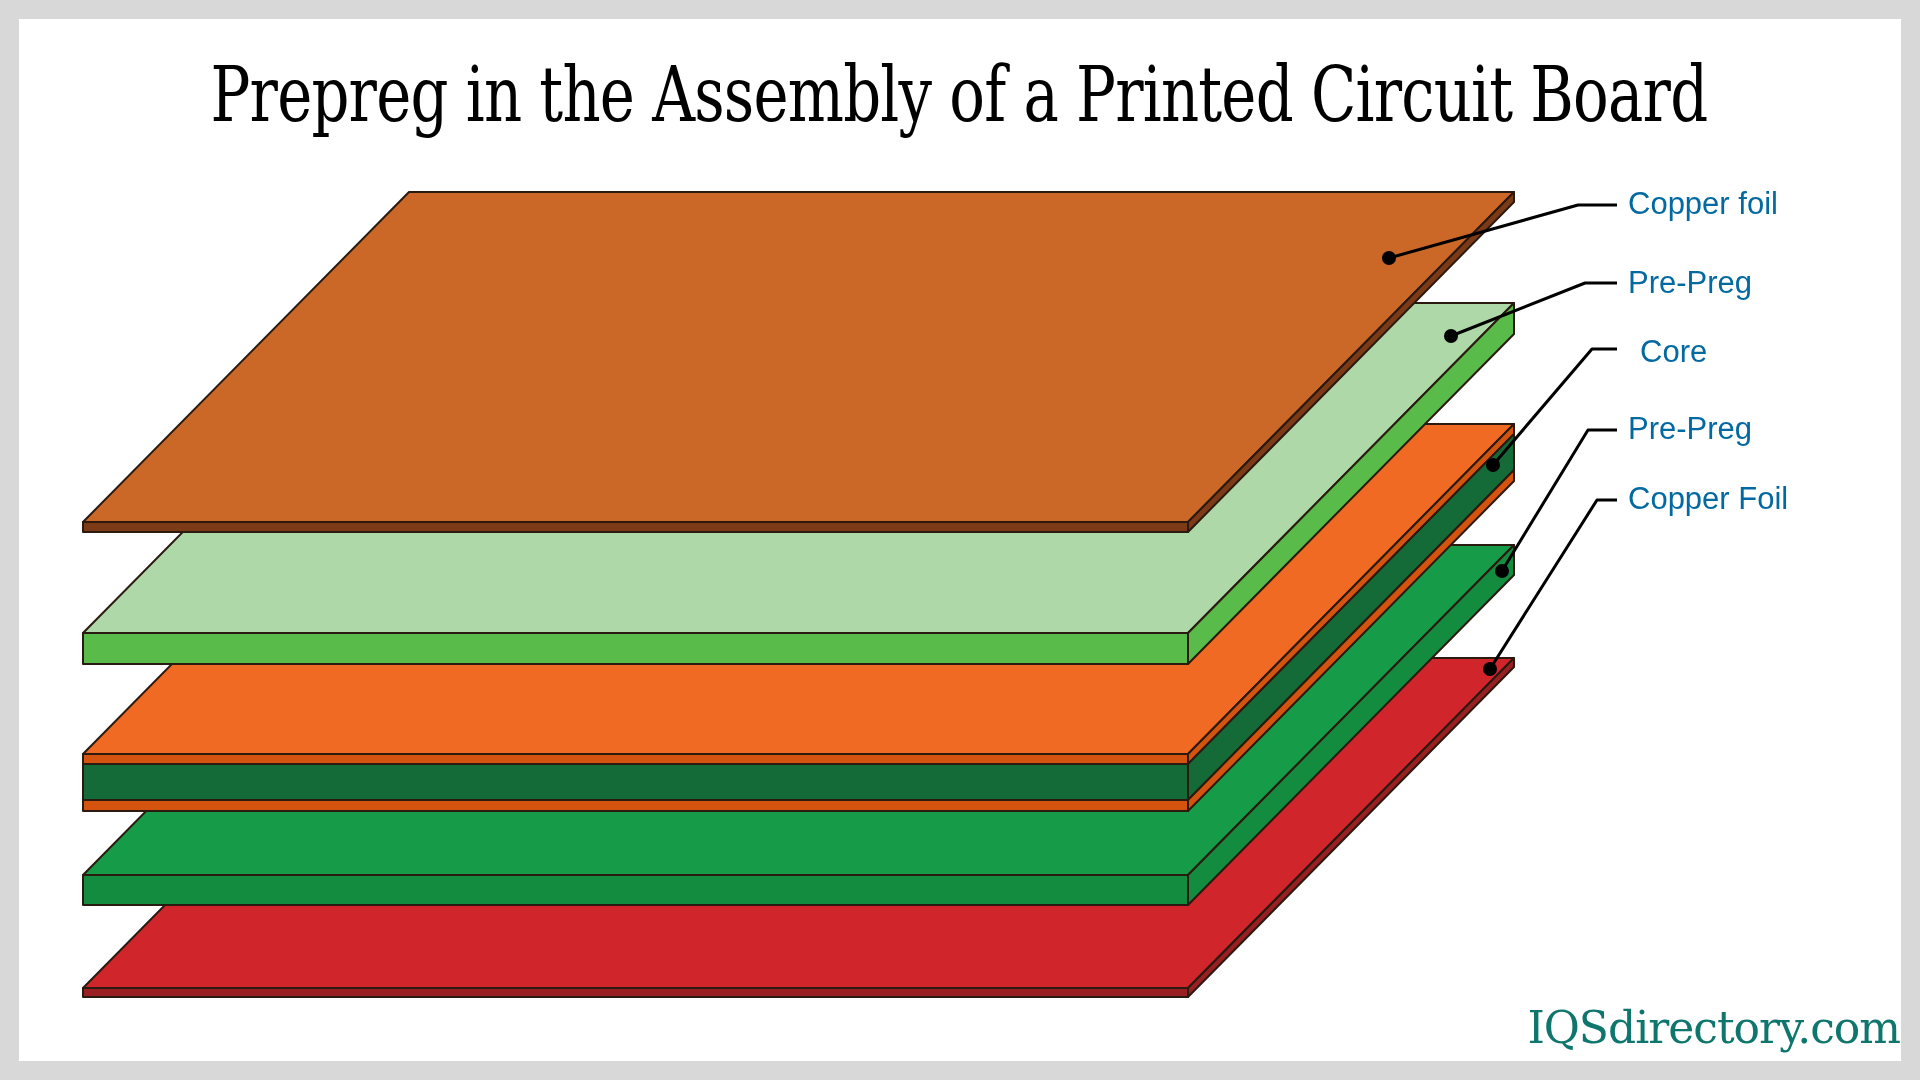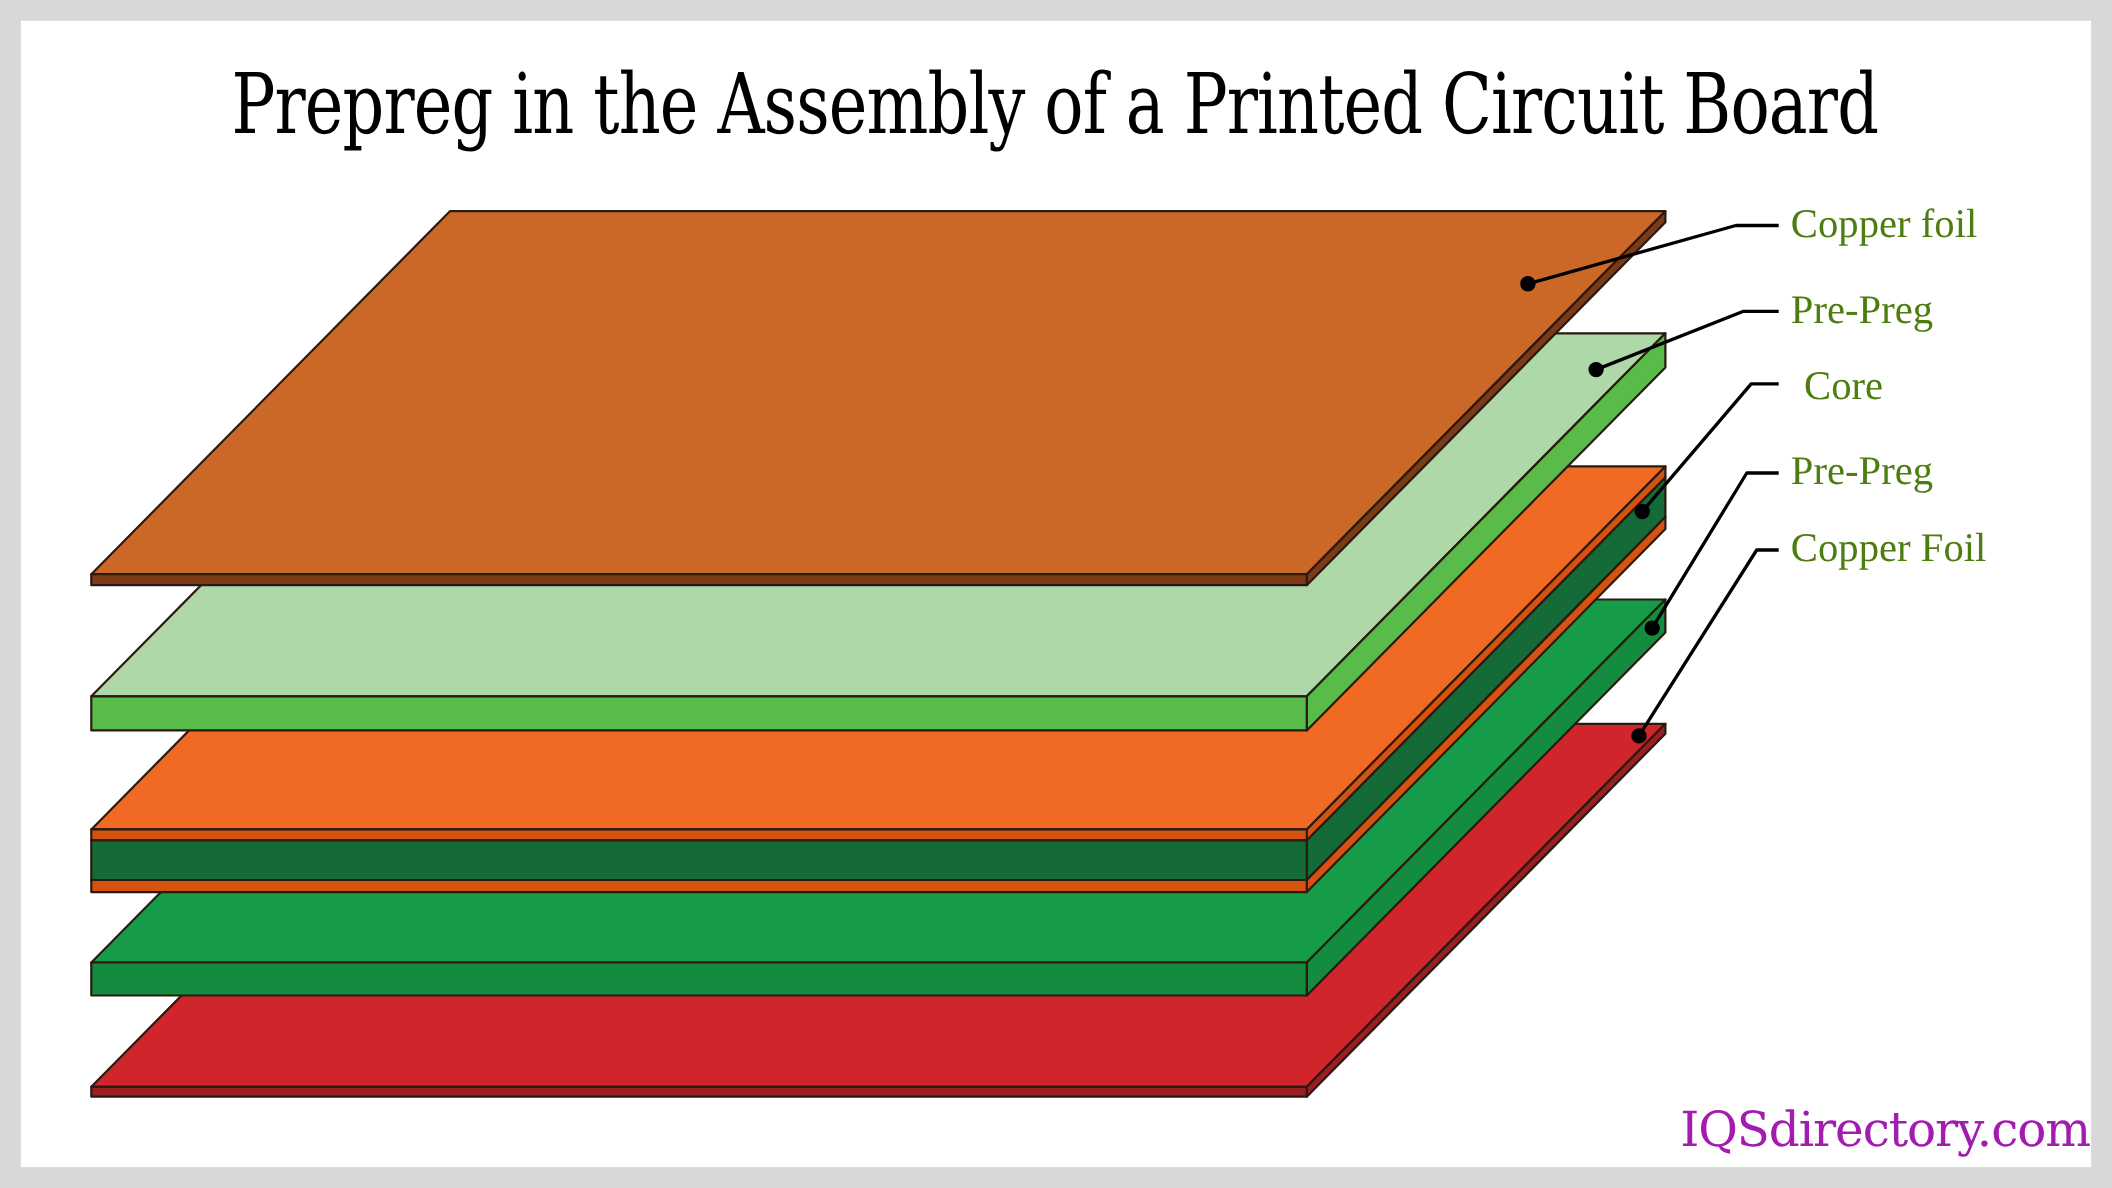--- a/index.html
+++ b/index.html
@@ -21,30 +21,30 @@
     font-size: 76px; line-height: 90px;
     color: #000;
     transform: scaleX(0.78);
     transform-origin: 955px 0;
     white-space: nowrap;
     letter-spacing: -1px;
   }
   svg.diagram { position: absolute; left: 0; top: 0; }
   .label {
     position: absolute;
-    font-family: Liberation Serif, serif;
-    font-size: 37px; line-height: 36px;
-    color: #4d7c0f;
+    font-family: Liberation Sans, sans-serif;
+    font-size: 31px; line-height: 36px;
+    color: #0369a1;
     white-space: nowrap;
   }
   .brand {
     position: absolute; right: 20px; top: 1002px;
     font-family: "DejaVu Serif", serif;
     font-size: 44px; line-height: 52px;
-    color: #a21caf;
+    color: #0f766e;
     letter-spacing: -1px;
     white-space: nowrap;
   }
 </style>
 </head>
 <body>
 
 <div class="card"></div>
 
 <div class="title">Prepreg in the Assembly of a Printed Circuit Board</div>

